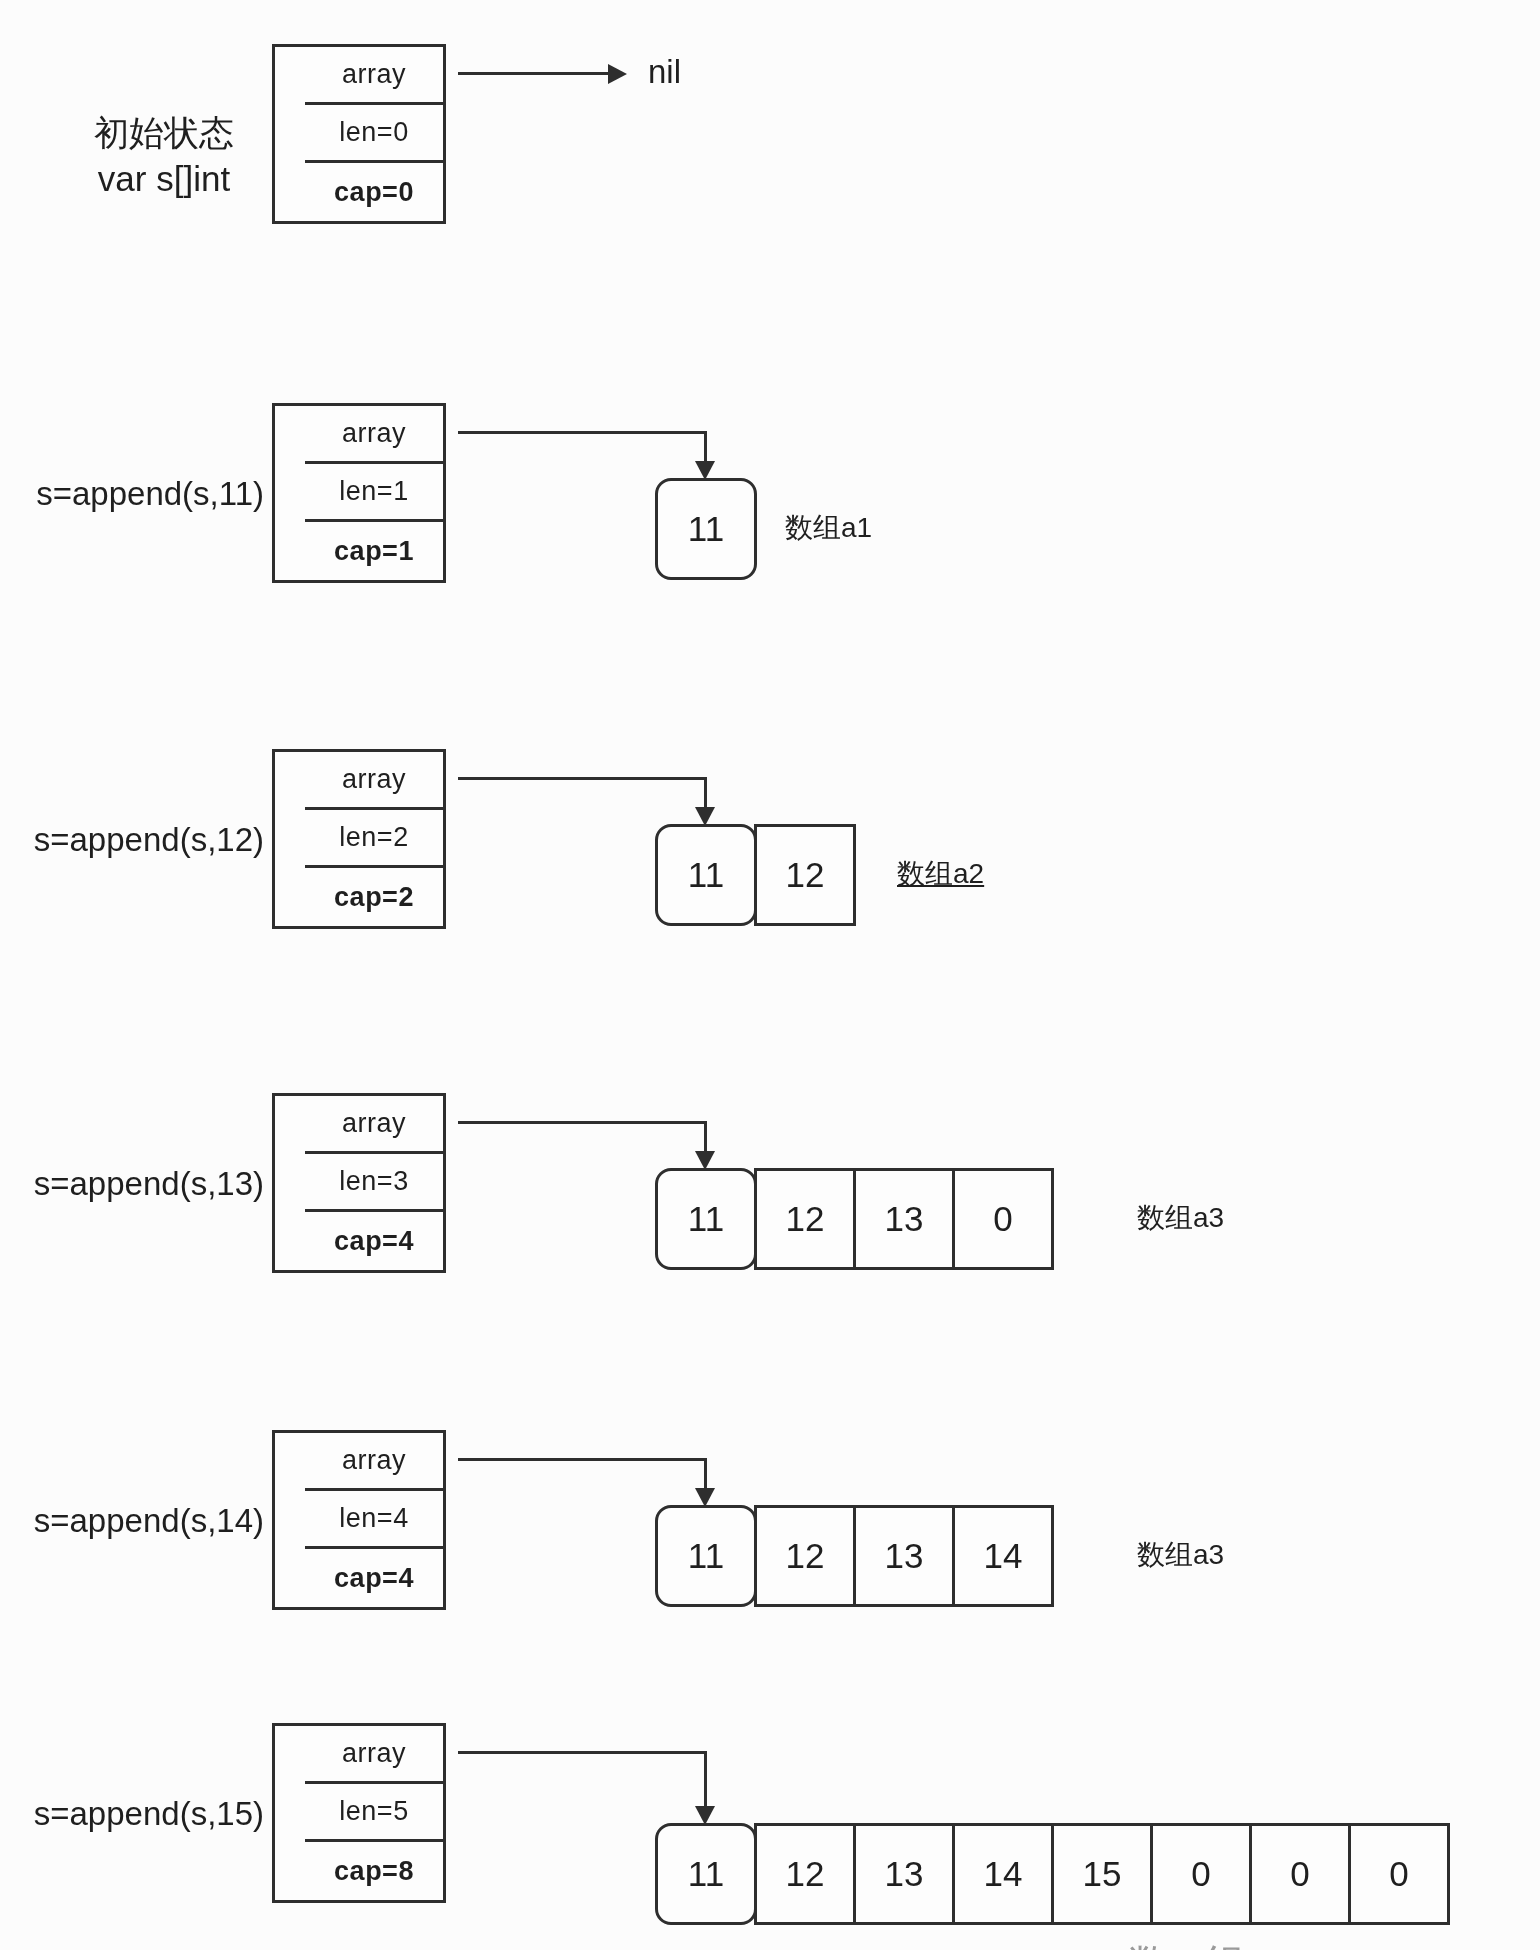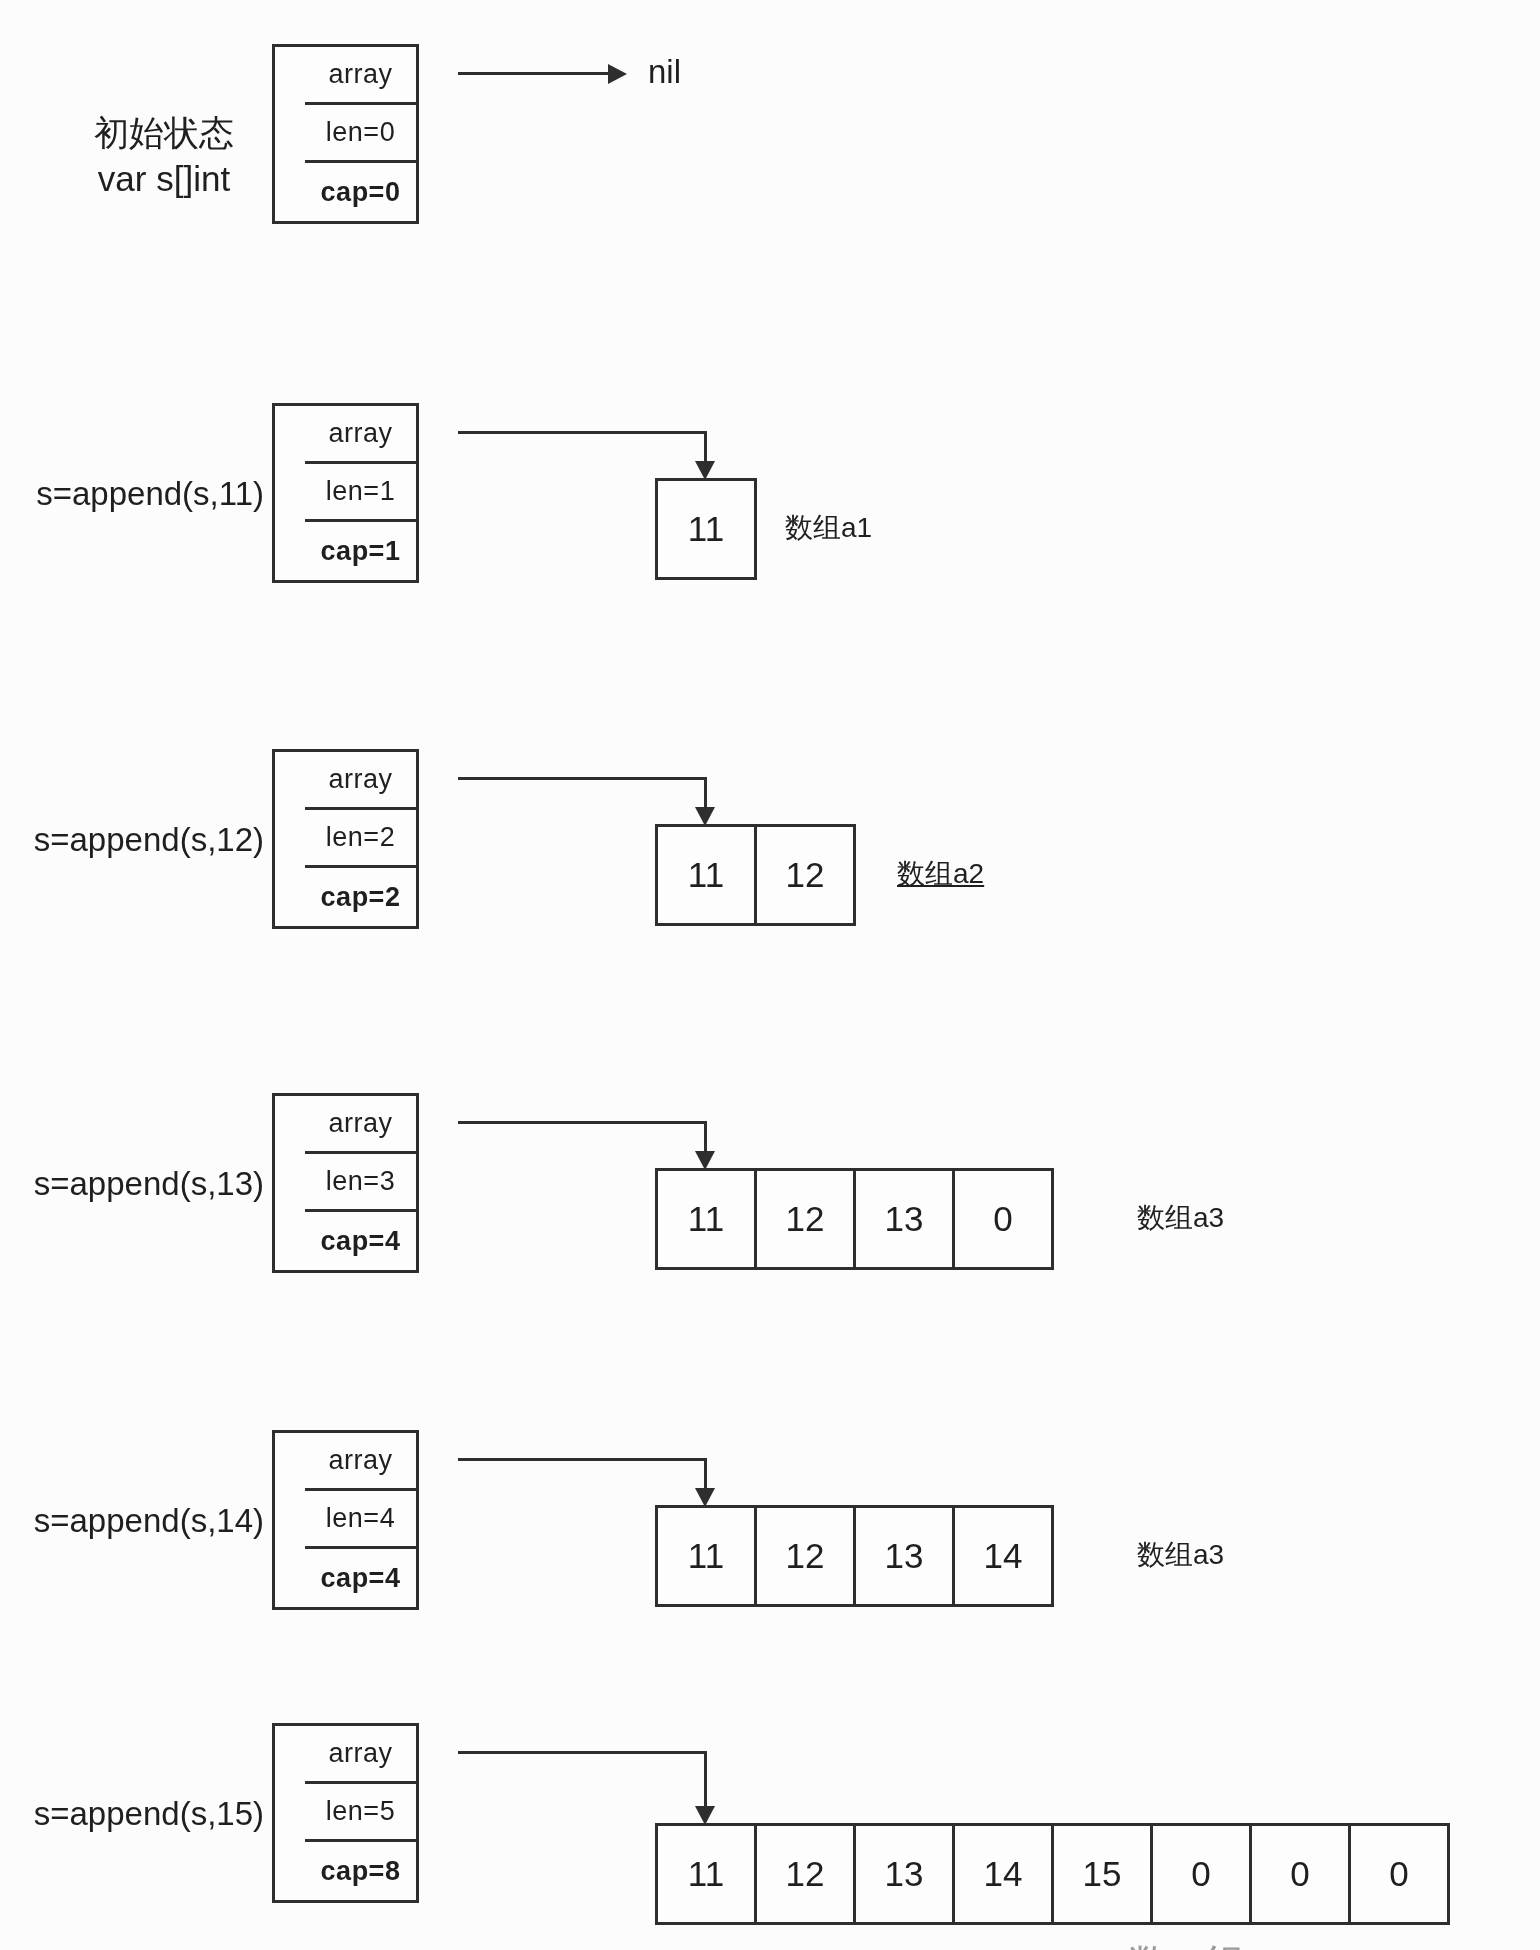--- a/index.html
+++ b/index.html
@@ -19,21 +19,21 @@
   .r1 { top: 44px; }
   .r2 { top: 403px; }
   .r3 { top: 749px; }
   .r4 { top: 1093px; }
   .r5 { top: 1430px; }
   .r6 { top: 1723px; }
 
   
   .struct-box {
     position: absolute; left: 272px; top: 0;
-    width: 147px;
+    width: 174px;
     border: 3px solid #2e2e2e;
     background: #fdfdfd;
     padding-left: 30px;
   }
   .struct-cell {
     height: 58px;
     border-bottom: 3px solid #2e2e2e;
     display: flex; align-items: center; justify-content: center;
     font-size: 27px;
     letter-spacing: 0.5px;
@@ -90,21 +90,21 @@
   .value-array { position: absolute; left: 655px; top: 75px; display: flex; }
   .r6 .value-array { top: 100px; }
   .vcell {
     width: 102px; height: 102px;
     border: 3px solid #2e2e2e;
     margin-left: -3px;
     background: #fdfdfd;
     display: flex; align-items: center; justify-content: center;
     font-size: 35px;
   }
-  .vcell:first-child { margin-left: 0; }
+  .vcell:first-child { margin-left: 0; border-radius: 16px; }
 
   
   .array-name {
     position: absolute; top: 106px;
     font-size: 28px;
     white-space: nowrap;
   }
   .r2 .array-name { left: 785px; }
   .r3 .array-name { left: 897px; text-decoration: underline; }
   .r4 .array-name, .r5 .array-name { left: 1137px; }

